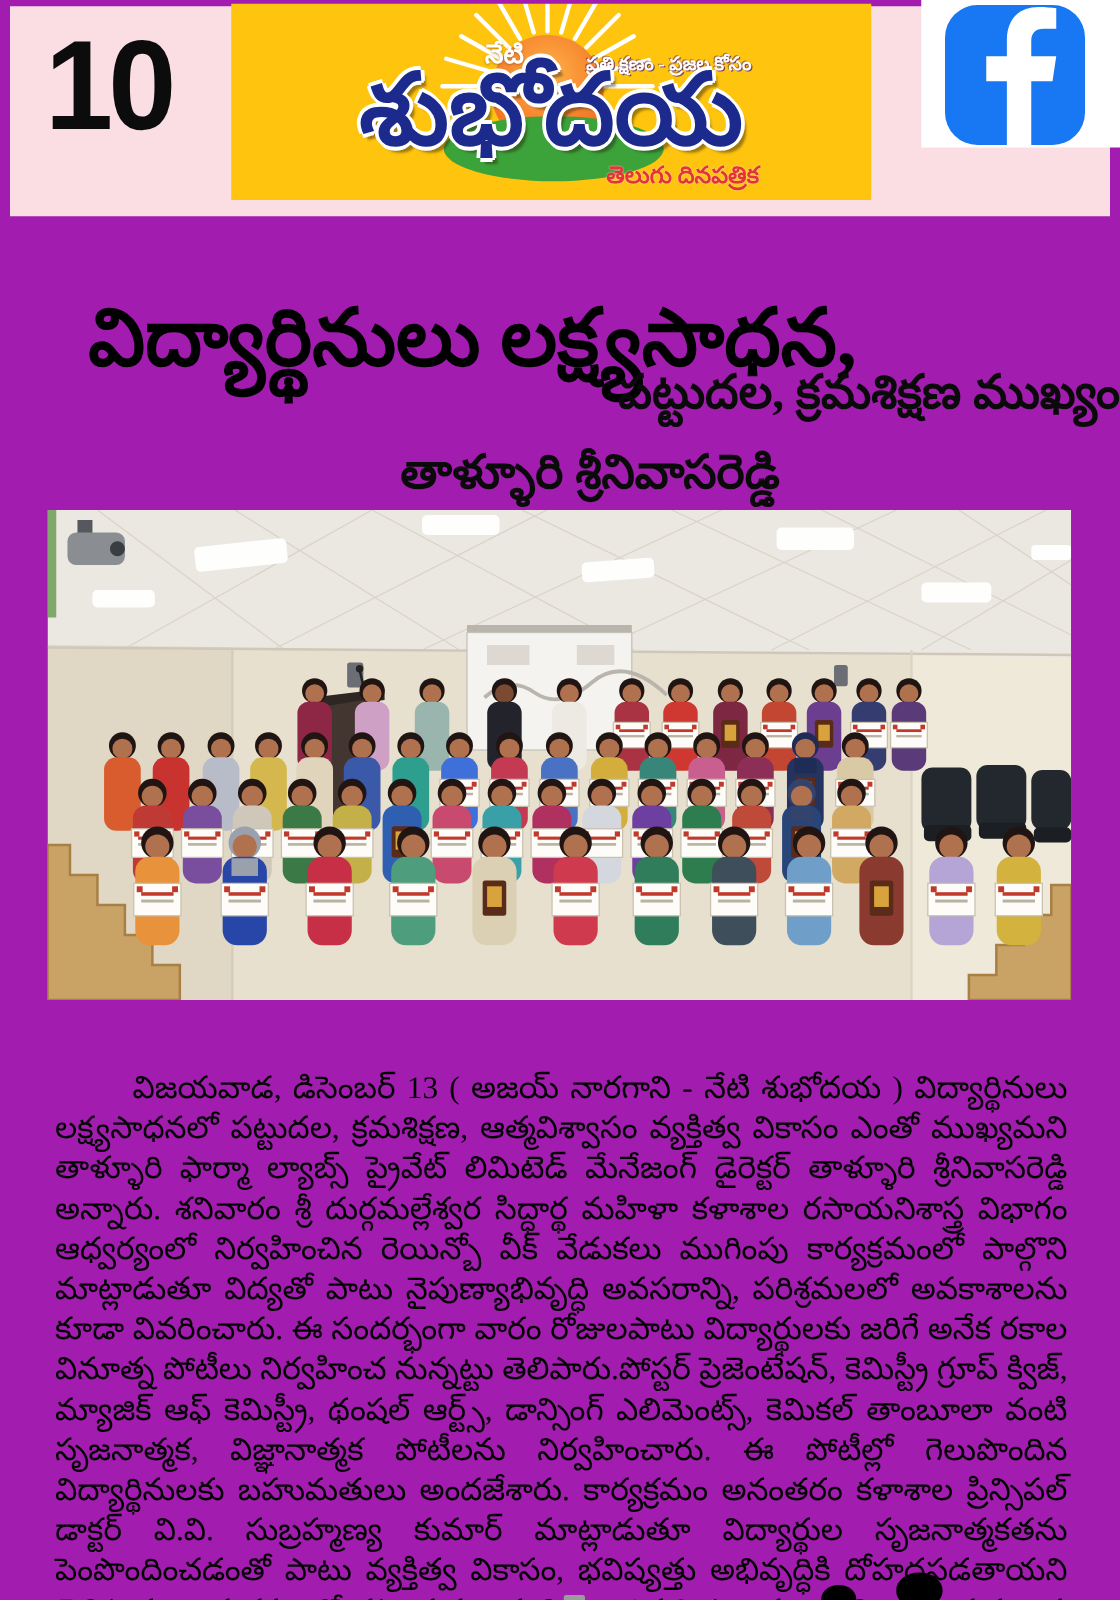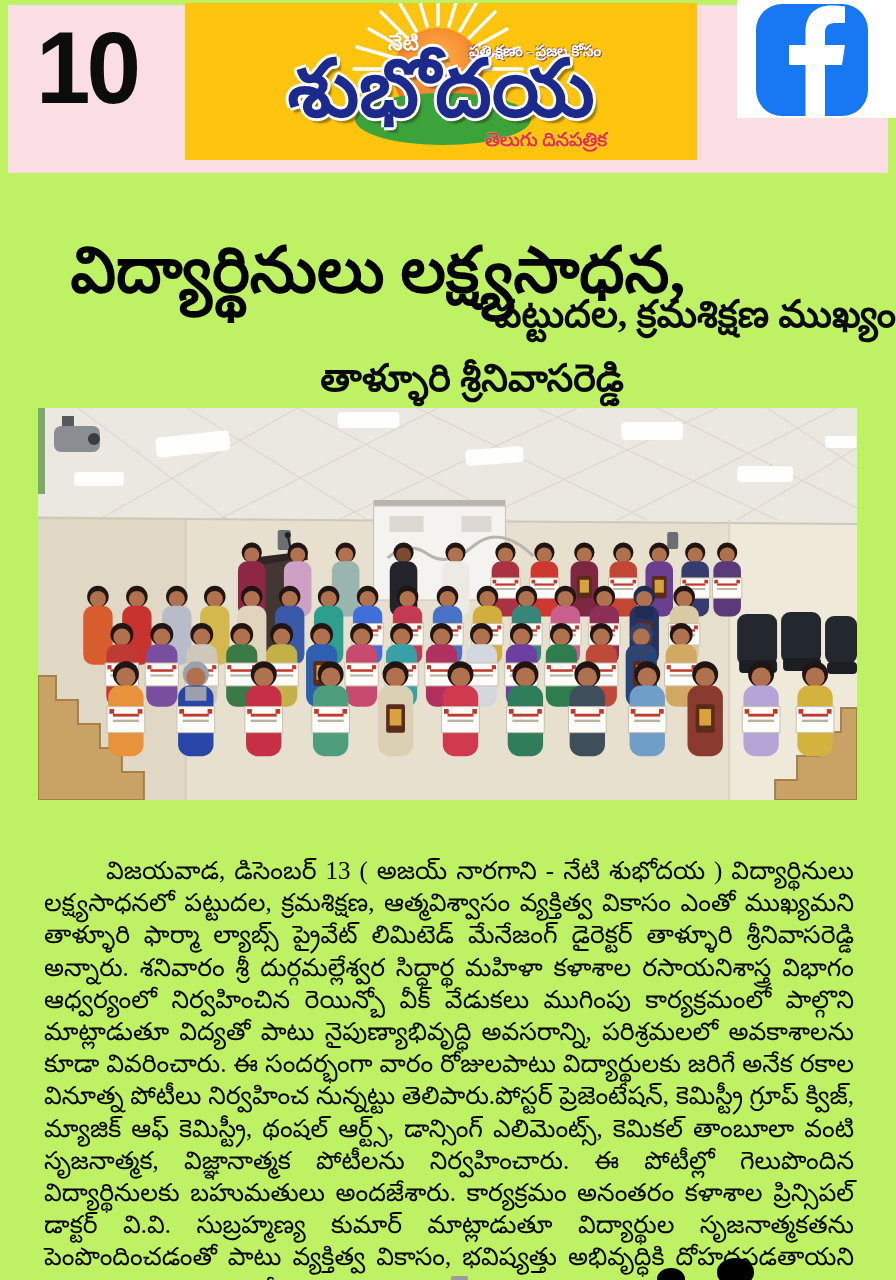--- a/index.html
+++ b/index.html
@@ -1,16 +1,16 @@
 <!DOCTYPE html>
 <html><head>
 <meta charset="utf-8">
 <style>
   html,body{margin:0;padding:0;background:#ffffff;}
-  .page{position:relative;width:896px;height:1280px;background:#bef264;overflow:hidden;
+  .page{position:relative;width:896px;height:1280px;background:#a21caf;overflow:hidden;
         font-family:"Liberation Serif", serif;}
 
   
   .banner{position:absolute;left:8px;top:5px;width:880px;height:168px;background:#fbdee3;}
   .page-number{position:absolute;left:28px;top:14px;font-family:"Liberation Sans",sans-serif;
         font-weight:900;font-size:98px;line-height:1;color:#0c0c0c;letter-spacing:-4px;
         transform:scaleY(1.04);}
   .logo-box{position:absolute;left:185px;top:3px;width:512px;height:157px;background:#ffc40d;overflow:hidden;}
   .logo-box svg{position:absolute;left:0;top:0;}
   .logo-today{position:absolute;left:203px;top:28px;width:100px;color:#ffffff;

